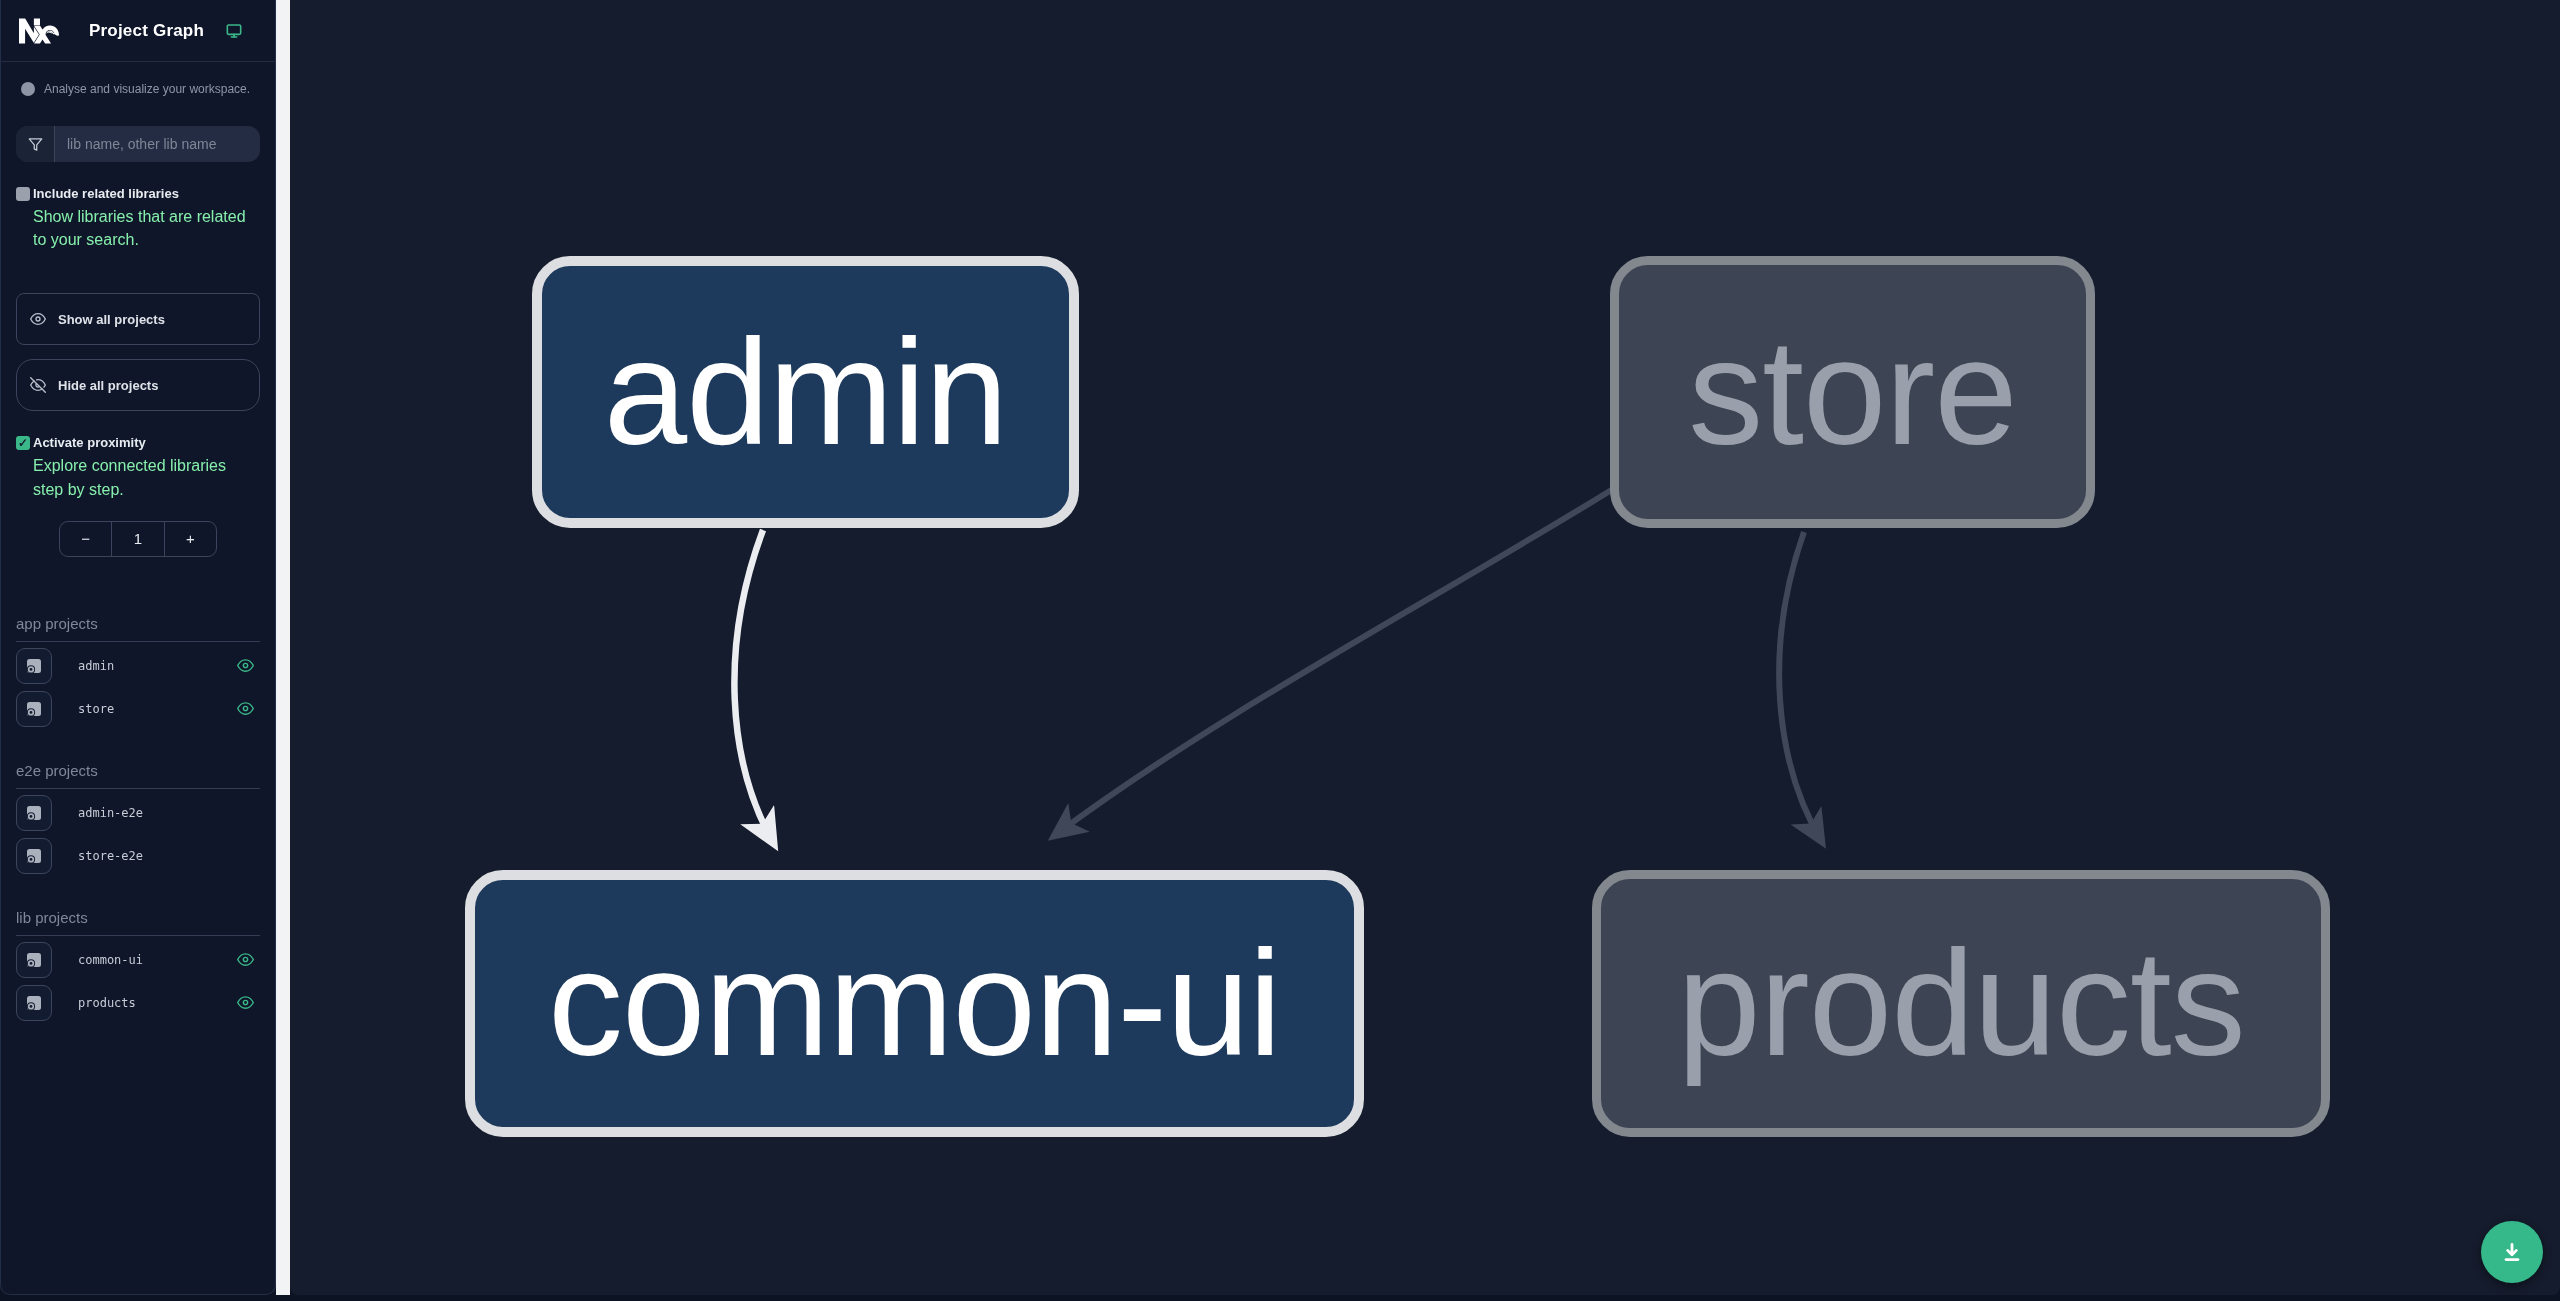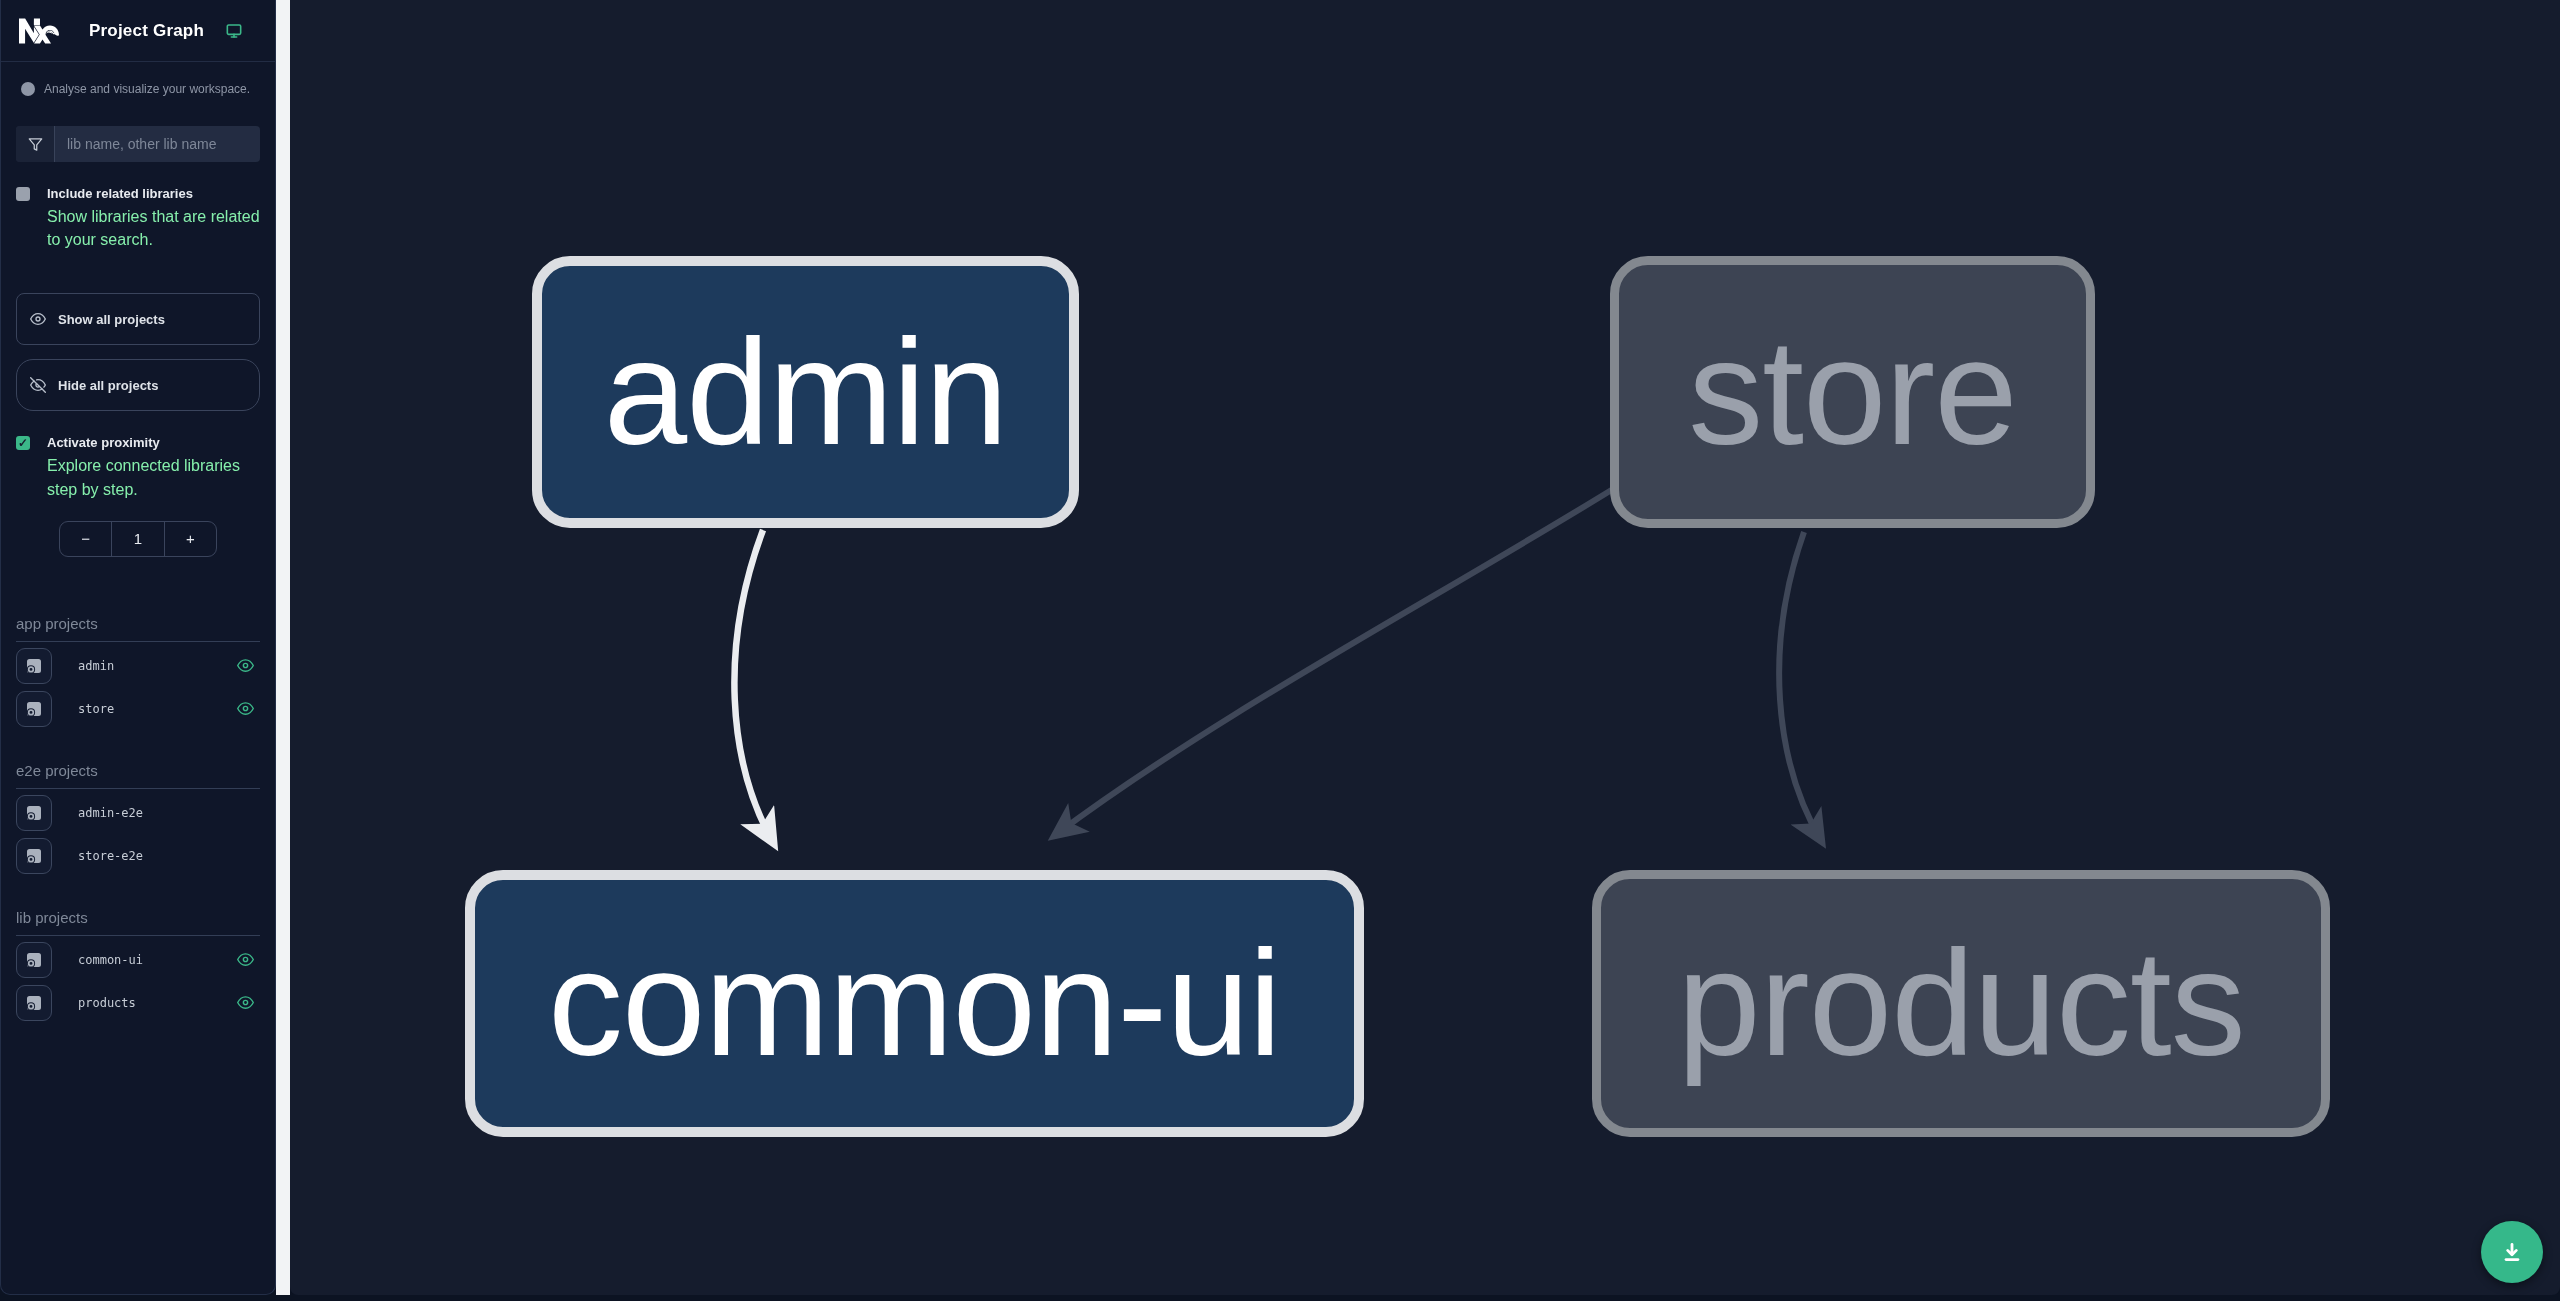--- a/index.html
+++ b/index.html
@@ -37,21 +37,21 @@
   .info-icon {
     width:14px; height:14px; border-radius:50%;
     background:#8e96a6; color:#0f1629;
     font-size:10px; font-weight:700; font-family:"Liberation Serif", serif;
     display:flex; align-items:center; justify-content:center; flex-shrink:0;
   }
   .tagline span { color:#8e96a6; font-size:12px; }
 
   .search-box {
     margin:30px 15px 0 15px; height:36px;
-    background:#232c42; border-radius:4px;
+    background:#232c42; border-radius:12px;
     display:flex; align-items:stretch; overflow:hidden;
   }
   .search-icon-cell {
     width:44px; display:flex; align-items:center; justify-content:center;
     background:#1b2337; border-right:1px solid #39435a;
   }
   .search-box input {
     flex:1; background:transparent; border:none; outline:none;
     color:#d6dae1; font-size:14px; padding:0 12px;
     font-family:"Liberation Sans", sans-serif;
@@ -60,21 +60,21 @@
 
   .check-row { display:flex; padding:0 15px; margin-top:24px; }
   .checkbox {
     width:14px; height:14px; border-radius:3px; margin-top:1px;
     flex-shrink:0; display:flex; align-items:center; justify-content:center;
     font-size:12px; font-weight:700; cursor:pointer;
   }
   .checkbox.gray  { background:#9aa1ad; }
   .checkbox.white { background:#ffffff; }
   .checkbox.checked { background:#3bb889; color:#17202f; }
-  .check-texts { margin-left:17px; }
+  .check-texts { margin-left:3px; }
   .check-label { color:#e8ebf0; font-size:13px; font-weight:700; }
   .check-desc  { color:#86efac; font-size:16px; line-height:1.45; margin-top:4px; max-width:215px; }
 
   .sb-btn {
     margin:0 15px; height:52px; border-radius:8px;
     background:transparent; border:1px solid #3a445c;
     display:flex; align-items:center; gap:12px; padding:0 13px;
     color:#dfe3e9; font-size:13px; font-weight:700; cursor:pointer;
     font-family:"Liberation Sans", sans-serif;
   }

